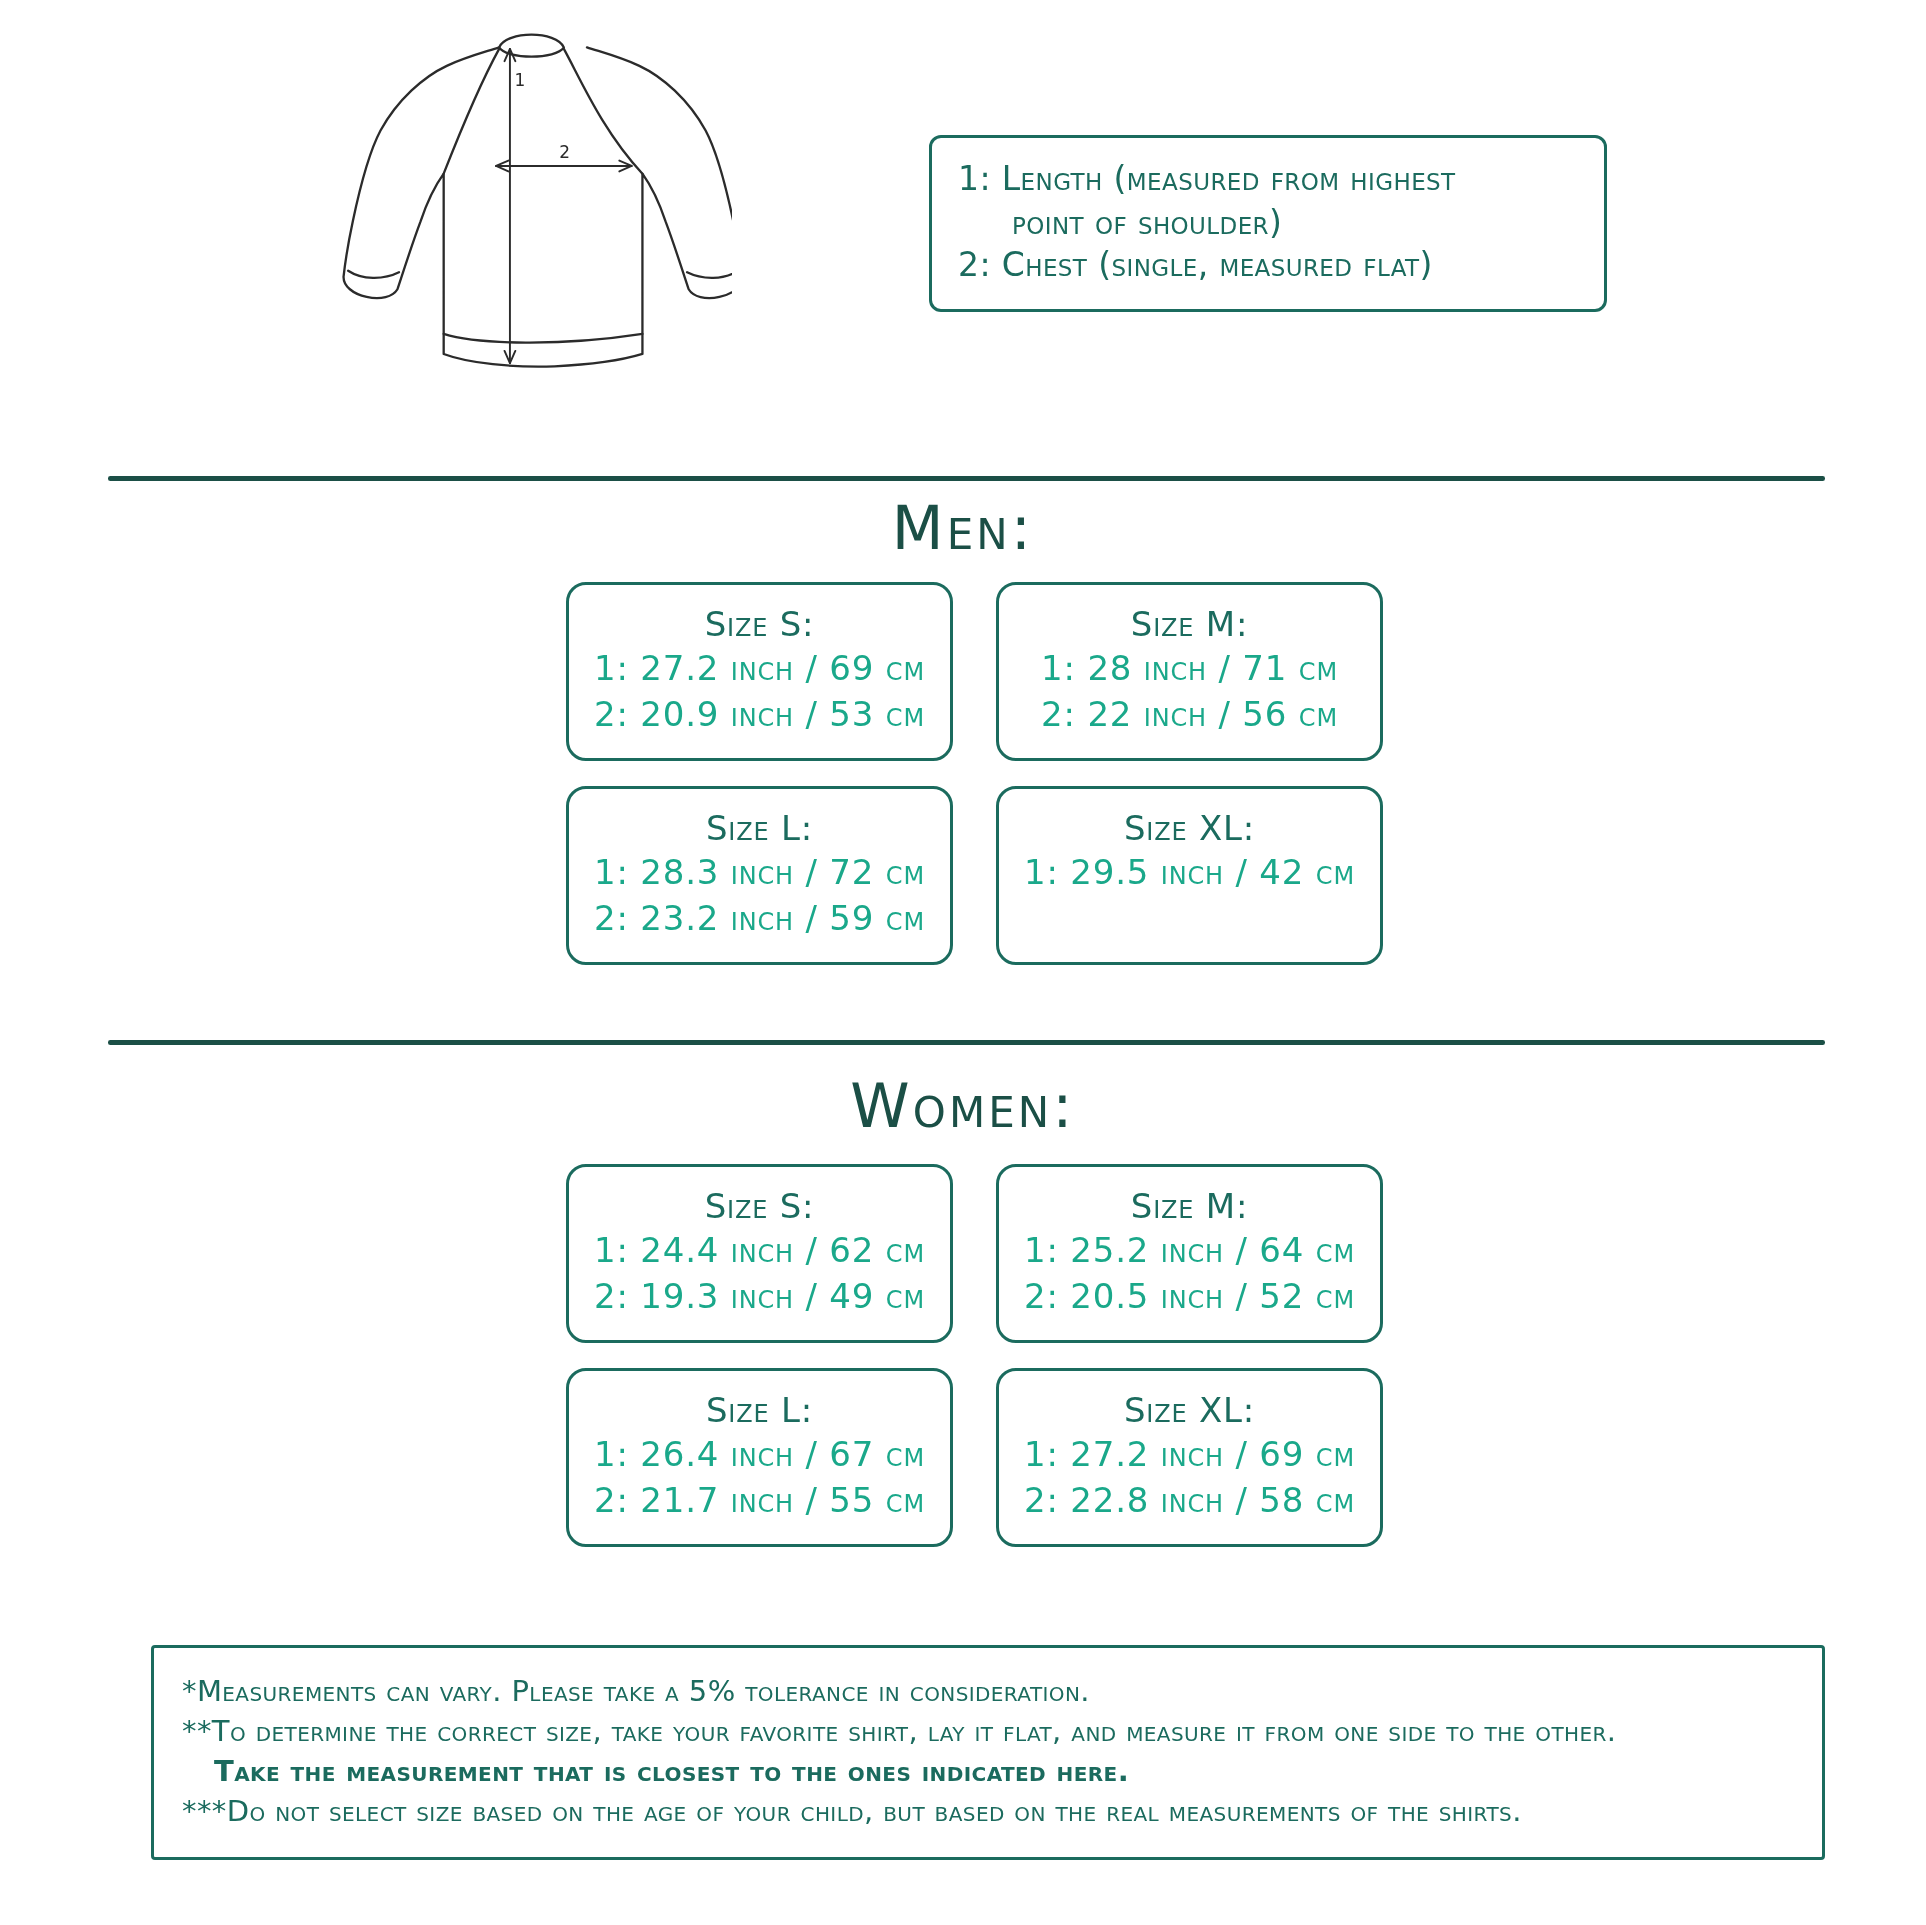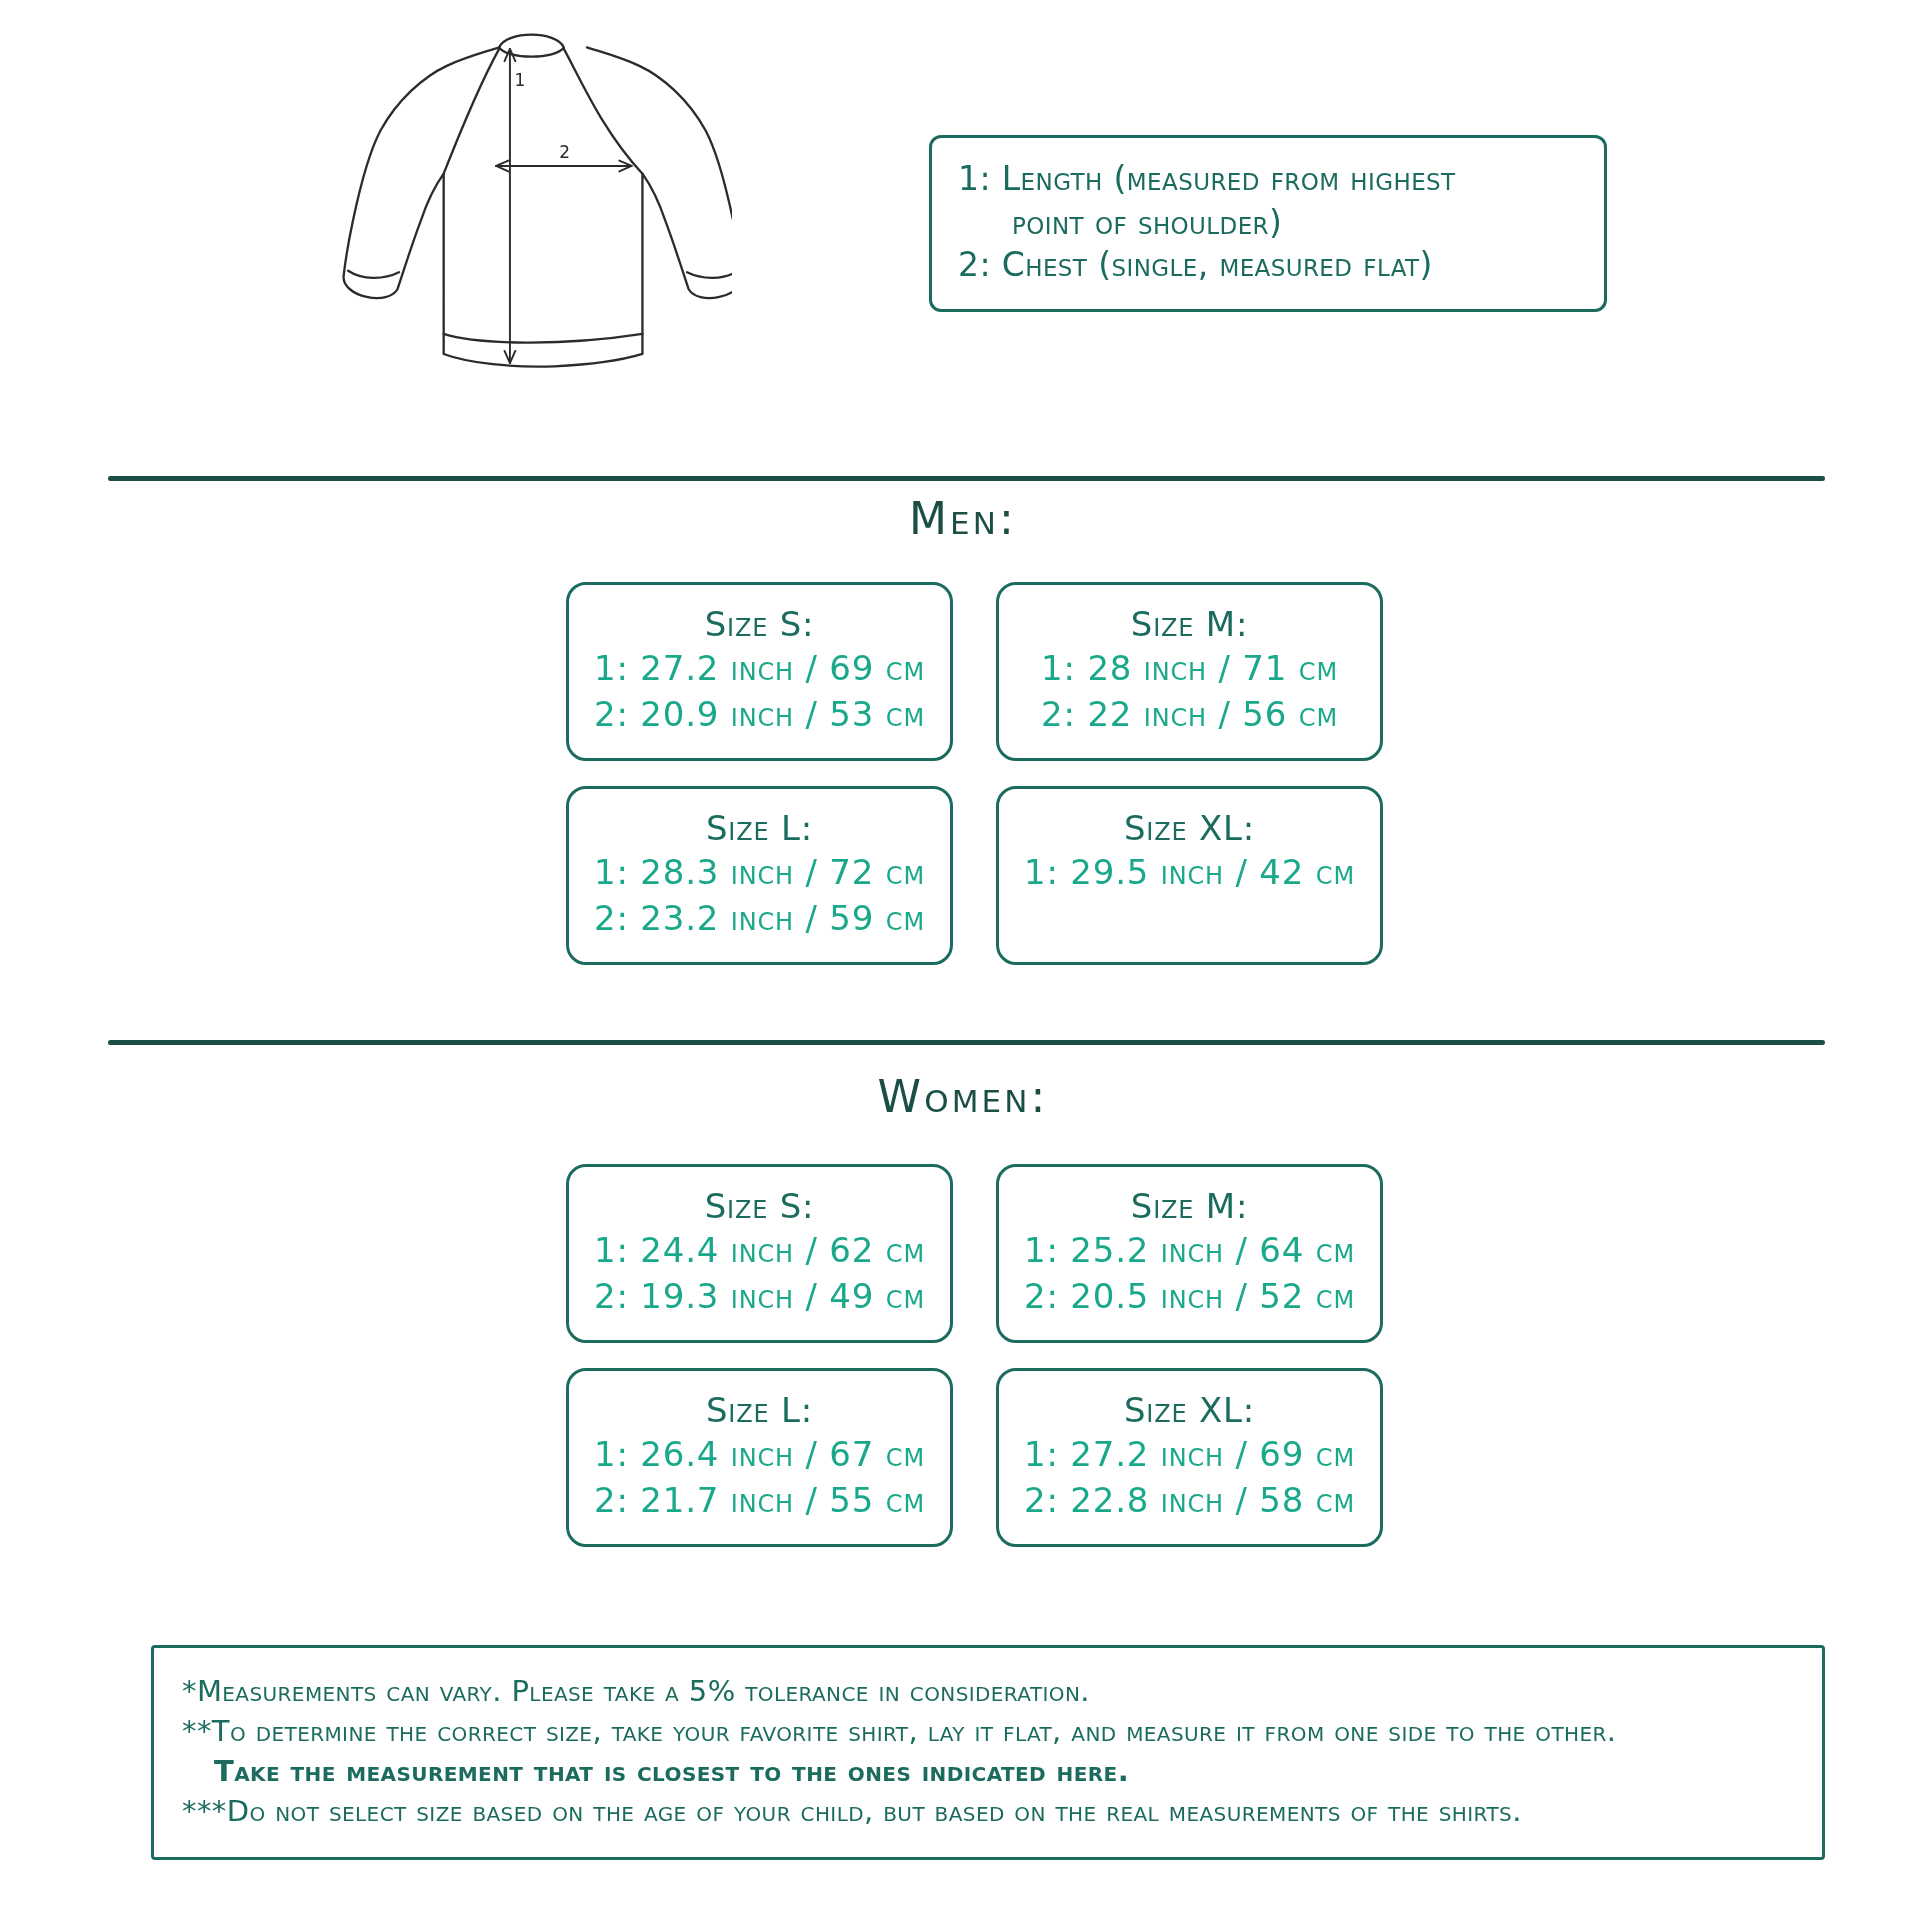--- a/index.html
+++ b/index.html
@@ -68,21 +68,21 @@
     border-radius: 2.3px;
   }
   .rule-1 { top: 476px; }
   .rule-2 { top: 1040px; }
 
   
   .section-title {
     position: absolute;
     width: 1926px;
     text-align: center;
-    font-size: 44px;
+    font-size: 60px;
     font-variant: small-caps;
     letter-spacing: 3.1px;
     color: #1b4f46;
     font-family: "DejaVu Sans", sans-serif;
   }
   .title-men   { top: 493px; }
   .title-women { top: 1071px; }
 
   
   .grid {

